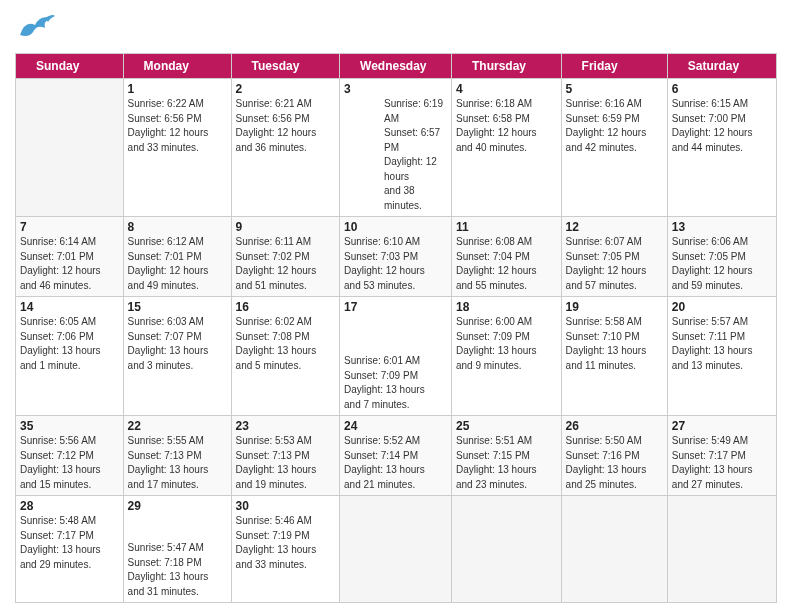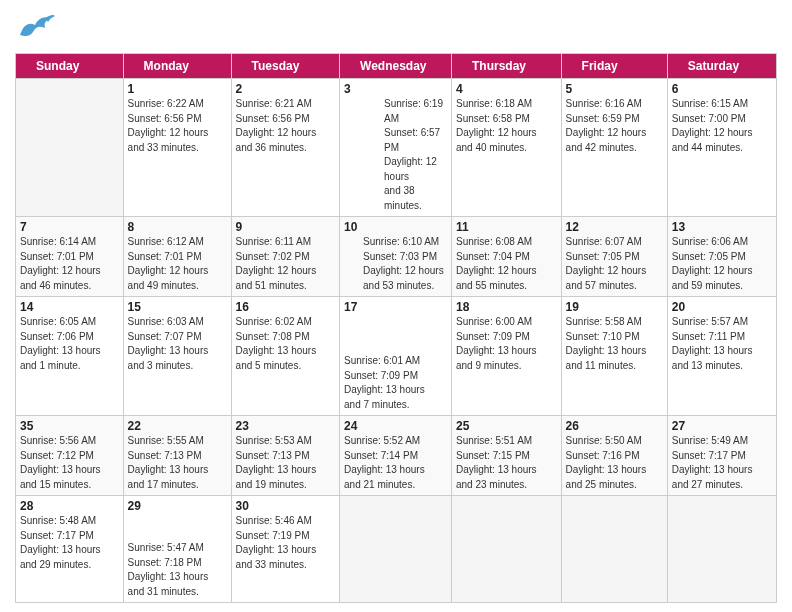--- a/index.html
+++ b/index.html
@@ -192,21 +192,21 @@
           </td>
           <td>
             <span class="day-number">9</span>
             <div class="day-info" style="white-space: pre-line;">Sunrise: 6:11 AM
 Sunset: 7:02 PM
 Daylight: 12 hours
 and 51 minutes.</div>
           </td>
           <td>
             <span class="day-number">10</span>
-            <div class="day-info" style="white-space: pre-line; margin-left: 19px;">Sunrise: 6:10 AM
+            <div class="day-info" style="white-space: pre-line;">Sunrise: 6:10 AM
 Sunset: 7:03 PM
 Daylight: 12 hours
 and 53 minutes.</div>
           </td>
           <td>
             <span class="day-number">11</span>
             <div class="day-info" style="white-space: pre-line;">Sunrise: 6:08 AM
 Sunset: 7:04 PM
 Daylight: 12 hours
 and 55 minutes.</div>

